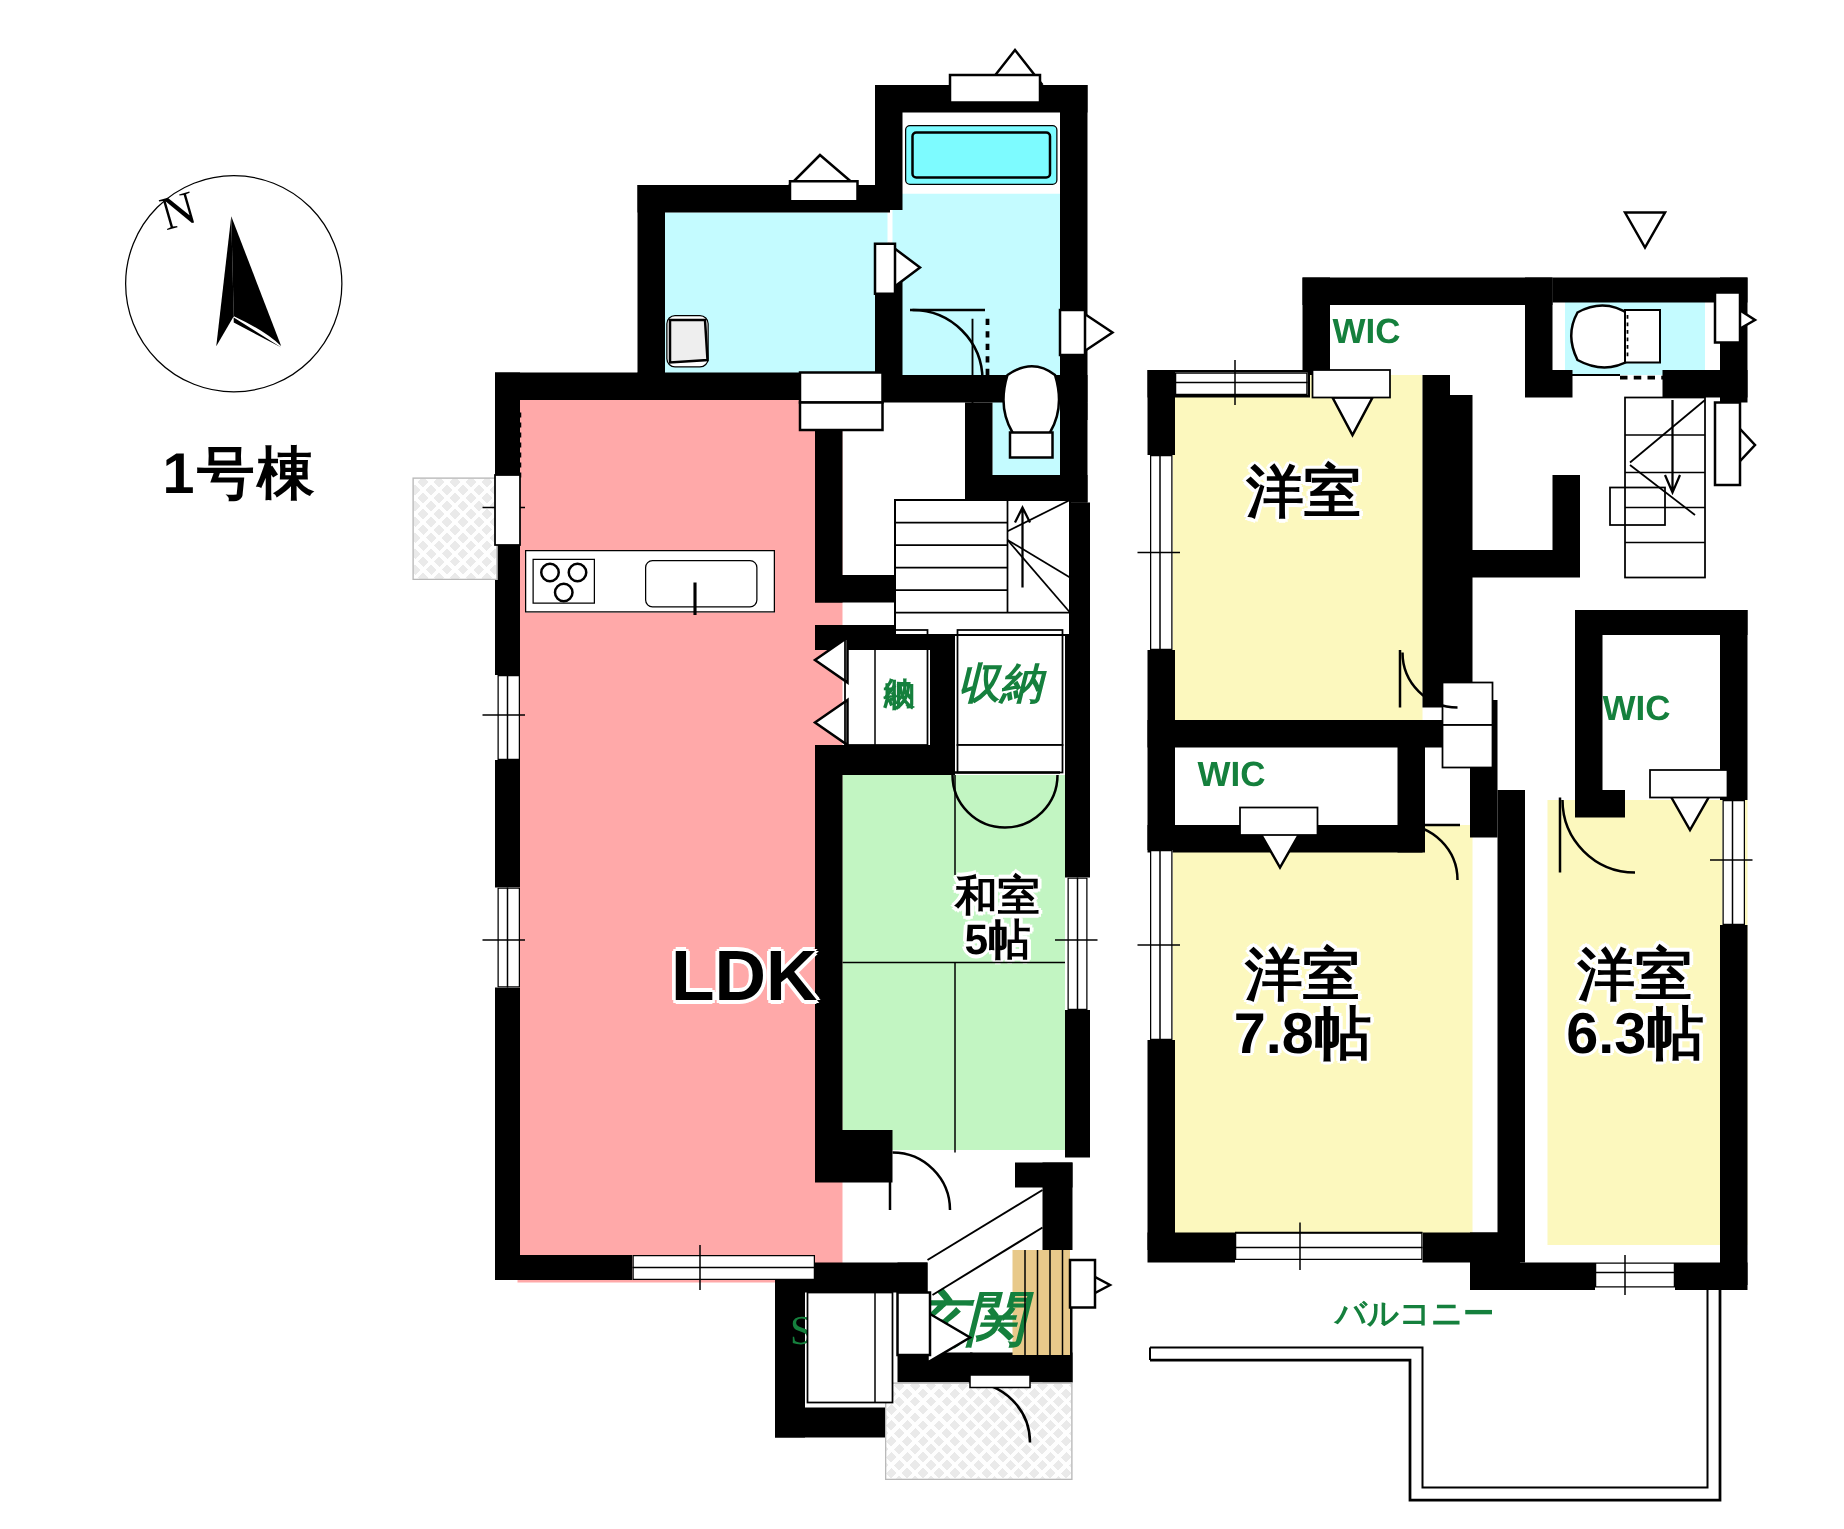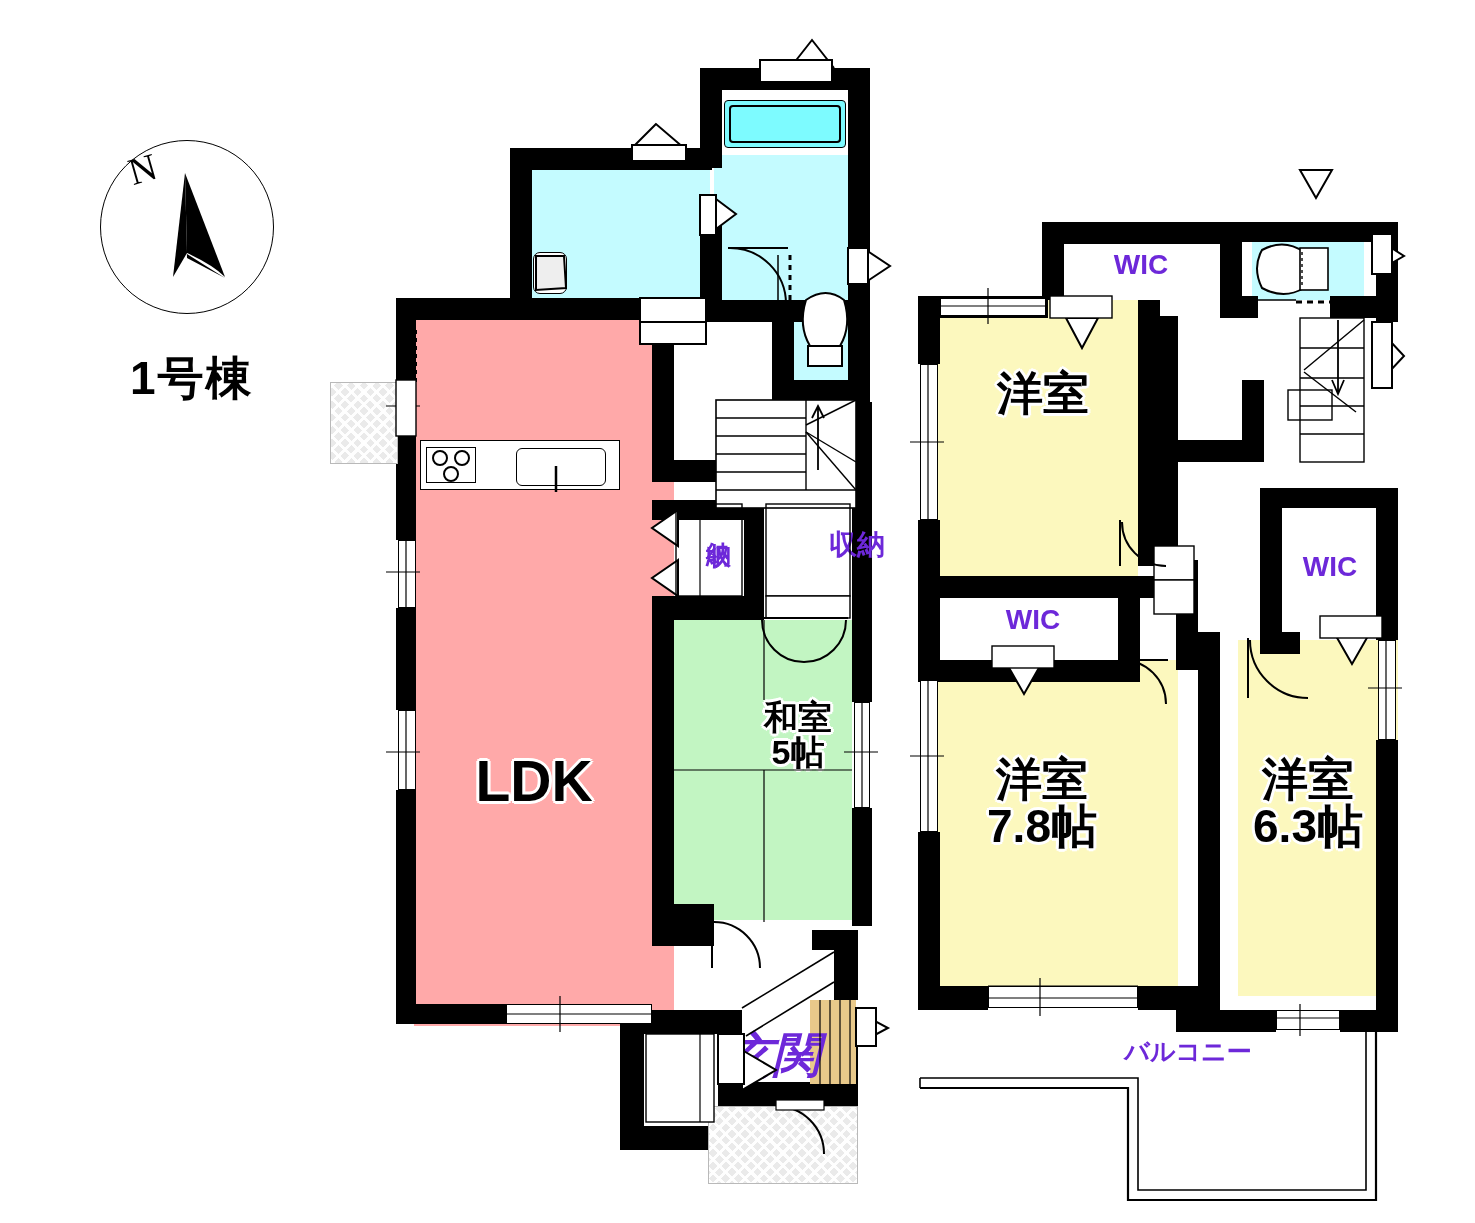--- a/index.html
+++ b/index.html
@@ -15,21 +15,21 @@
 
   
   .lbl{position:absolute;text-align:center;color:#000;line-height:1.02;
        font-weight:bold;white-space:nowrap;
        text-shadow:
          2px 0 0 #fff,-2px 0 0 #fff,0 2px 0 #fff,0 -2px 0 #fff,
          2px 2px 0 #fff,-2px 2px 0 #fff,2px -2px 0 #fff,-2px -2px 0 #fff,
          3px 0 0 #fff,-3px 0 0 #fff,0 3px 0 #fff,0 -3px 0 #fff;}
   .lbl .l1{display:block;}
   .lbl .l2{display:block;}
-  .plain{position:absolute;text-align:center;color:#6d28d9;white-space:nowrap;
+  .plain{position:absolute;text-align:left;color:#15803d;white-space:nowrap;
          font-weight:bold;line-height:1.05;}
   .serif{font-family:"Liberation Serif","DejaVu Serif",serif;font-weight:normal;}
 
   
   .hatch{position:absolute;border:1px solid #b9b9b9;box-sizing:border-box;
     background-color:#eaeaea;
     background-image:
       repeating-linear-gradient(45deg, rgba(255,255,255,.95) 0 3px, rgba(255,255,255,0) 3px 9px),
       repeating-linear-gradient(-45deg, rgba(255,255,255,.95) 0 3px, rgba(255,255,255,0) 3px 9px);}
 
@@ -125,31 +125,31 @@
     <div class="hatch" style="left:330px;top:382px;width:68px;height:82px;"></div>
 
     <div class="fill" style="left:810px;top:1000px;width:46px;height:84px;background:#E8C98A;"></div>
 
     <div class="thin" style="left:420px;top:440px;width:200px;height:50px;"></div>
     <div class="thin" style="left:426px;top:447px;width:50px;height:36px;"></div>
     <div class="thin" style="left:516px;top:448px;width:90px;height:38px;border-radius:6px;"></div>
 
     <div class="thin" style="left:533px;top:252px;width:34px;height:42px;border-radius:7px;"></div>
 
-    <div class="lbl" style="left:414px;top:752px;width:240px;font-size:57px;">
+    <div class="lbl" style="left:414px;top:752px;width:240px;font-size:57px;text-align:right;">
       <span class="l1">LDK</span>
     </div>
     <div class="lbl" style="left:705px;top:700px;width:186px;font-size:34px;">
       <span class="l1">和室</span>
       <span class="l2">5帖</span>
     </div>
     <div class="plain" style="left:706px;top:522px;width:30px;font-size:25px;line-height:1.04;">
       <span style="display: block; writing-mode: vertical-rl; text-orientation: upright;">収納</span>
     </div>
-    <div class="plain" style="left:809px;top:530px;width:96px;font-size:28px;">収納</div>
+    <div class="plain" style="left:766px;top:530px;width:96px;font-size:34px;font-style:italic;">収納</div>
     <div class="plain serif" style="left:632px;top:1048px;width:100px;font-size:33px;">SIC</div>
     <div class="plain" style="left:726px;top:1030px;width:90px;font-size:47px;font-style:italic;">玄関</div>
   </div>
 
   <div class="abs" style="left:900px;top:0;width:575px;height:1223px;">
 
     <div class="fill" style="left:38px;top:300px;width:200px;height:280px;background:#FCF8BE;"></div>
     <div class="fill" style="left:38px;top:660px;width:240px;height:330px;background:#FCF8BE;"></div>
     <div class="fill" style="left:338px;top:640px;width:160px;height:356px;background:#FCF8BE;"></div>
     <div class="fill" style="left:352px;top:238px;width:112px;height:62px;background:#C4FBFF;"></div>

